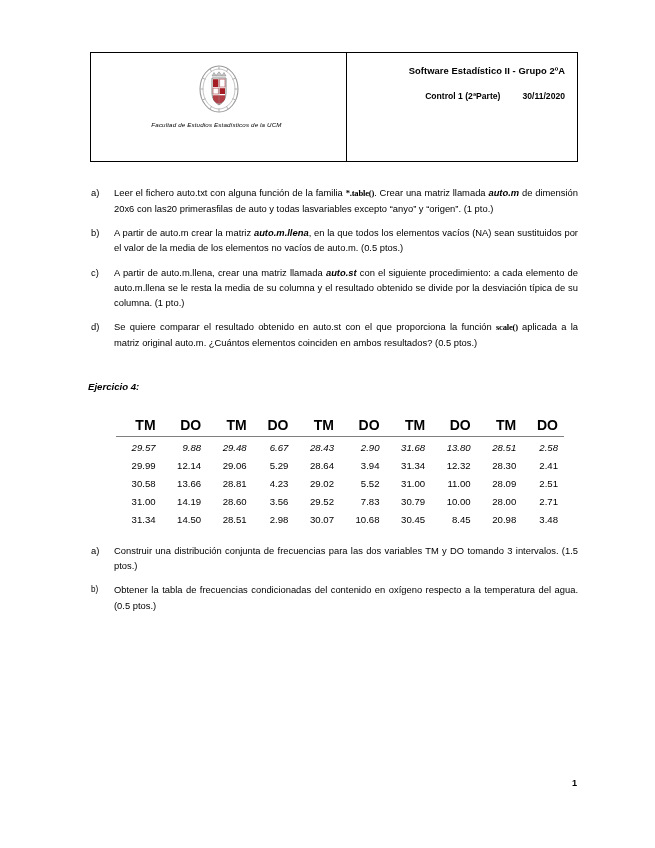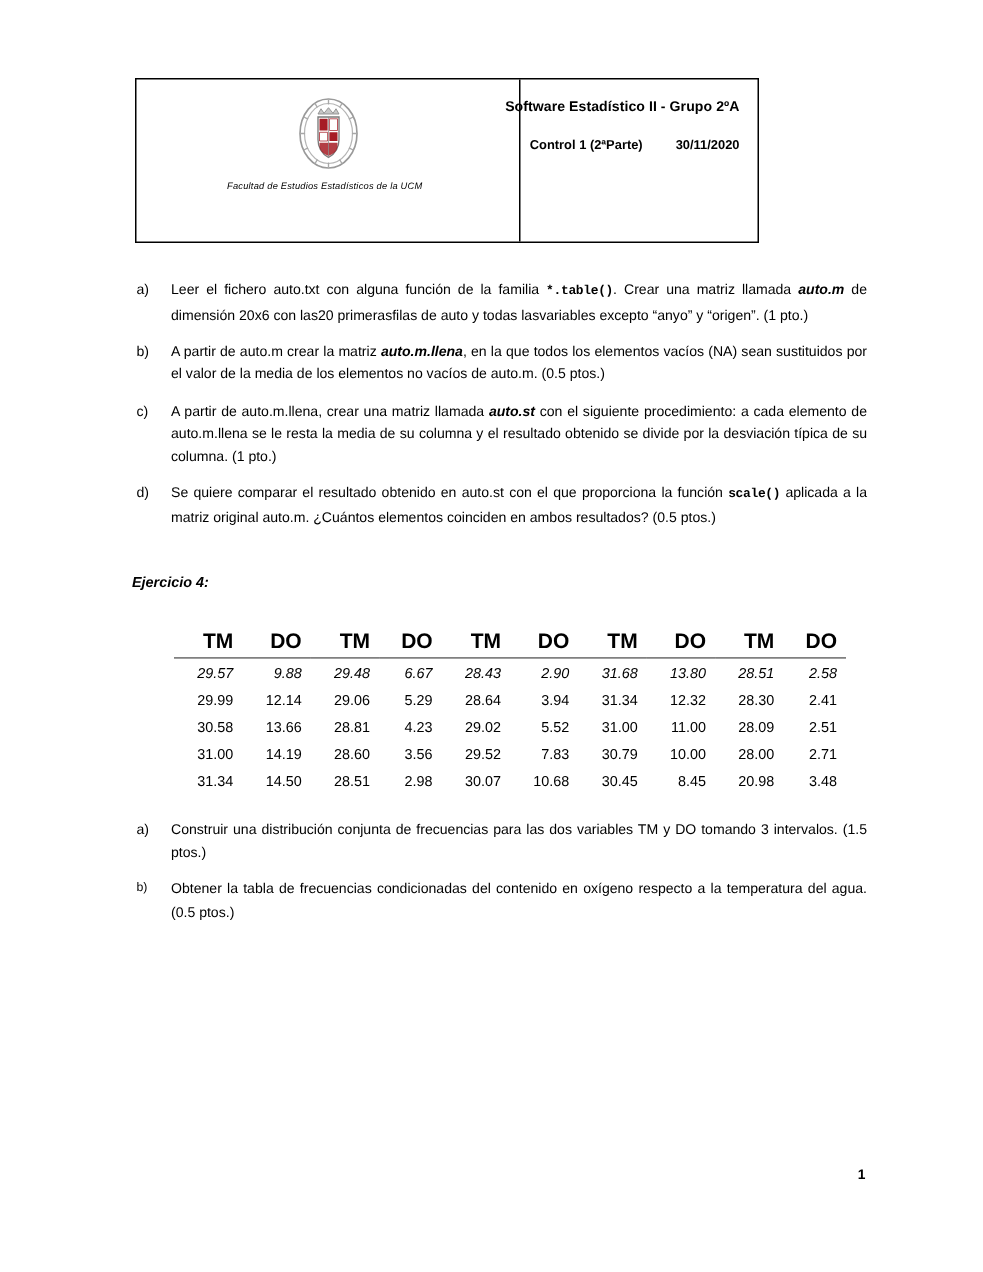--- a/index.html
+++ b/index.html
@@ -21,21 +21,21 @@
     left: 0; top: 0;
     width: 655px;
     height: 848px;
   }
 
   
   .header-box {
     position: absolute;
     left: 90px;
     top: 52px;
-    width: 416px;
+    width: 488px;
     height: 110px;
     border: 1px solid #000;
     box-sizing: border-box;
     display: flex;
   }
   .header-left {
     width: 256px;
     box-sizing: border-box;
     border-right: 1px solid #000;
     position: relative;
@@ -119,21 +119,21 @@
     top: 0;
     font-size: 9.4px;
   }
   ol.items > li.small-marker .marker {
     font-size: 8.2px;
     top: 1px;
   }
   .it { }
   .bi { font-style: italic; font-weight: bold; }
   .mono {
-    font-family: Liberation Mono, monospace;
+    font-family: Liberation Serif, serif;
     font-size: 8.6px;
     font-weight: bold;
     letter-spacing: -0.2px;
   }
 
   .intro {
     font-size: 9.4px;
     line-height: 1.62;
     margin: 0;
     text-align: justify;

